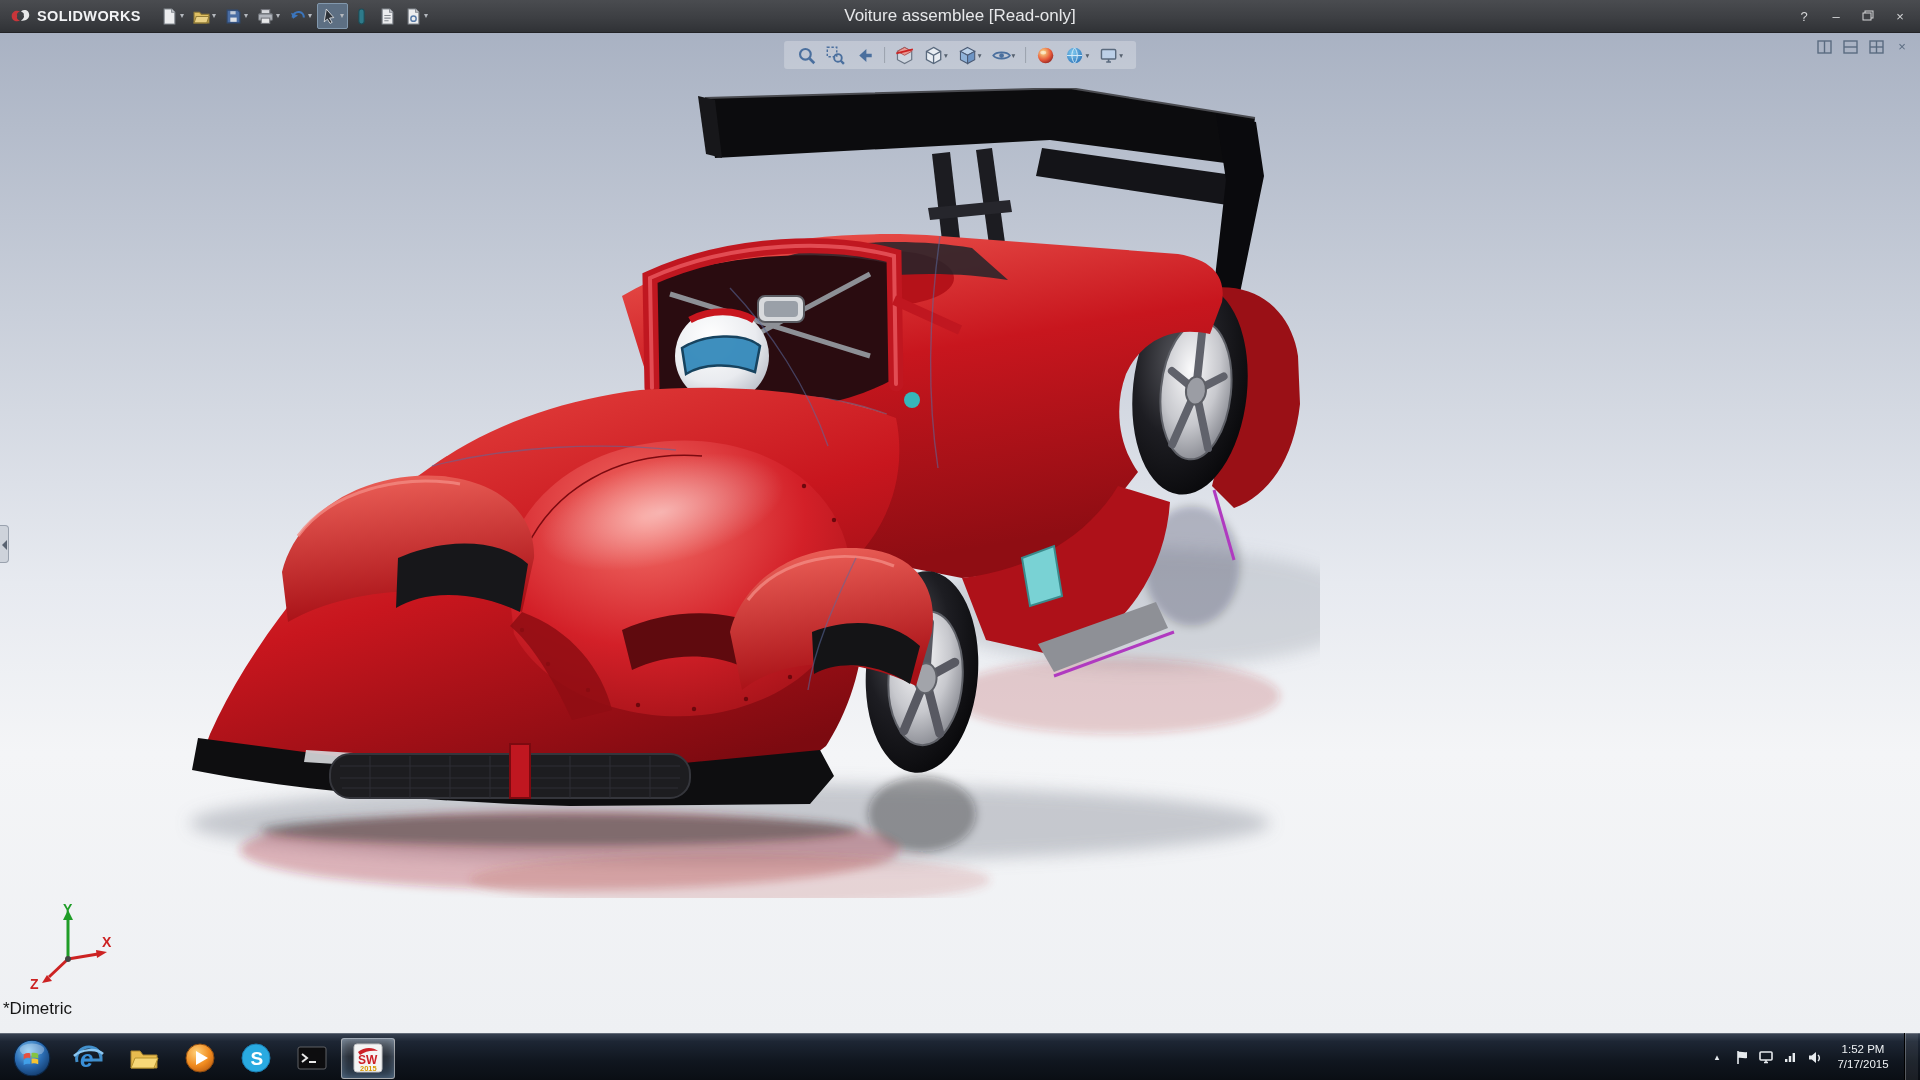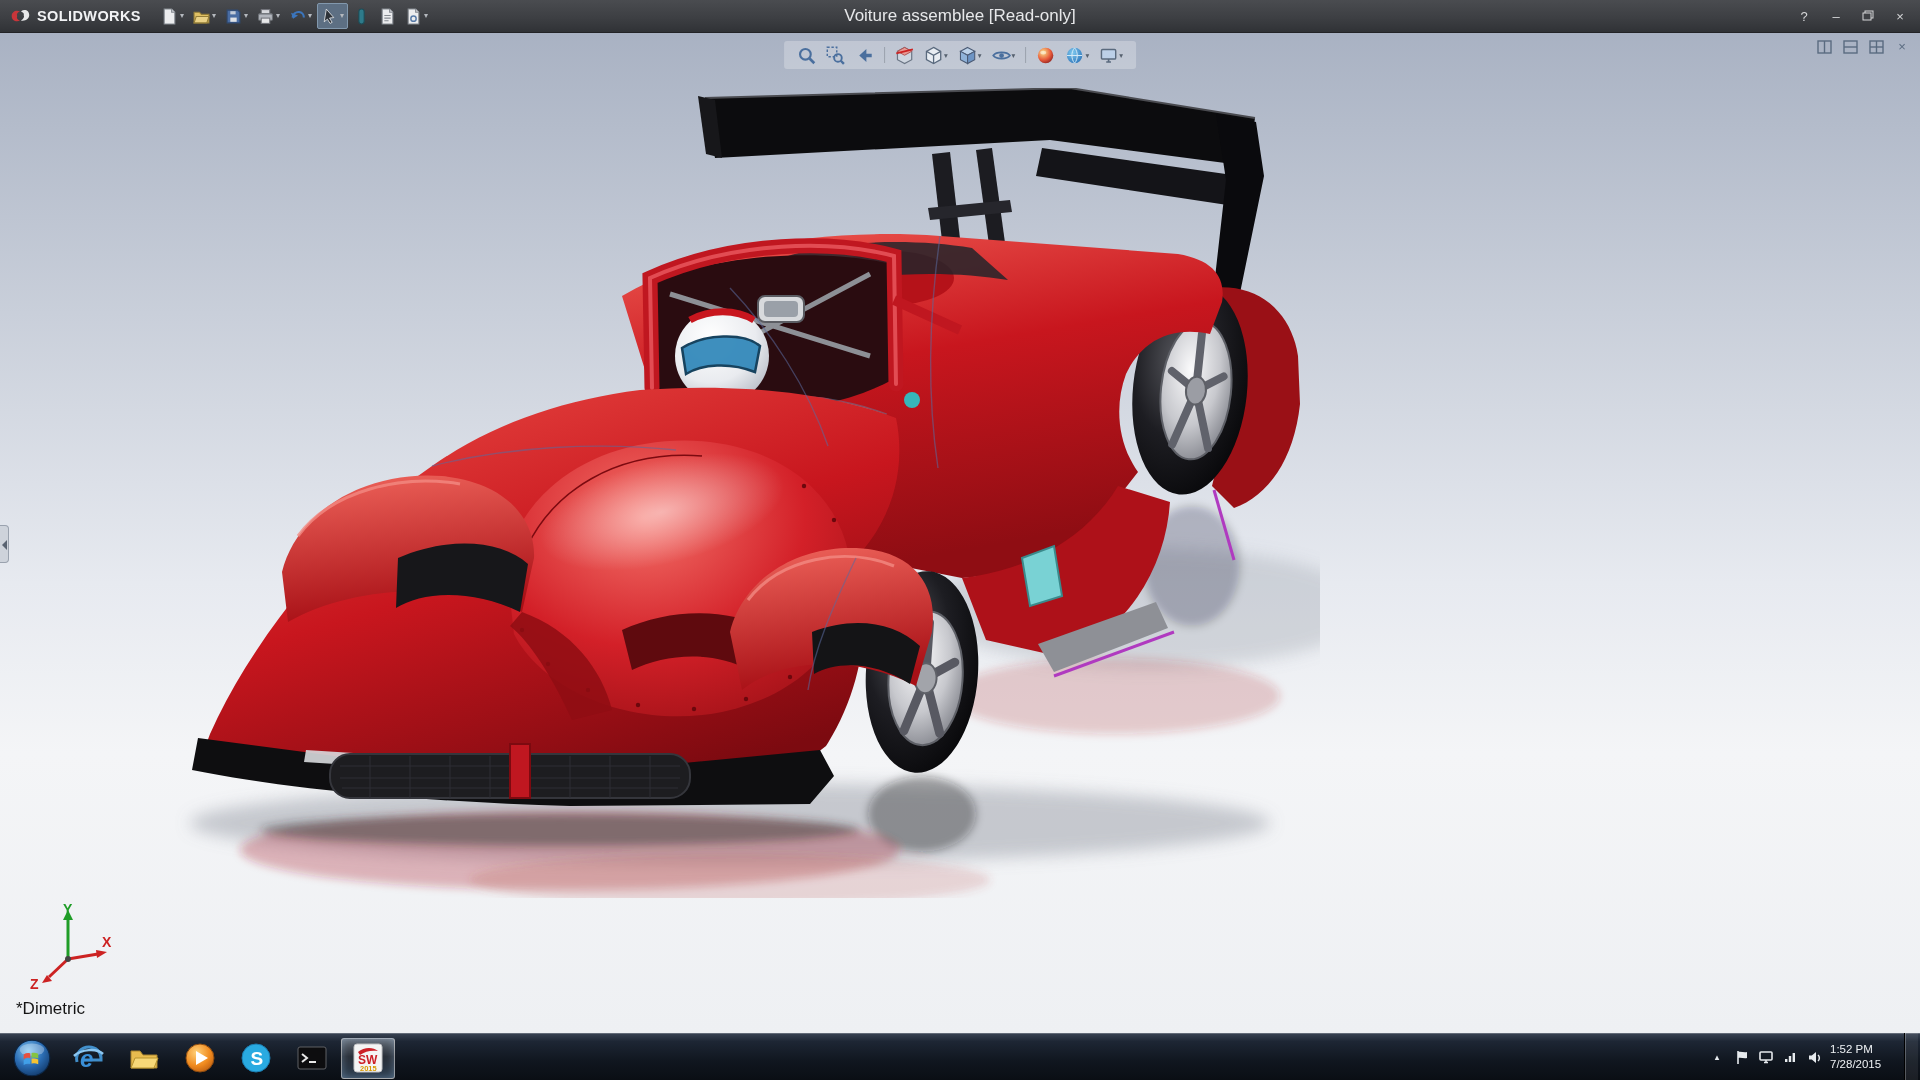--- a/index.html
+++ b/index.html
@@ -34,41 +34,41 @@
   .hu-caret{font-size:7.5px;color:#55606e;margin-left:1px}
   .hu-sep{width:1px;height:16px;background:rgba(40,50,60,.25);margin:0 3px}
 
   .vp-corner{position:absolute;top:6px;right:10px;display:flex;align-items:center;gap:10px}
   .vpc{width:16px;height:15px;display:flex;align-items:center;justify-content:center;color:#5a6b80;font-size:13px}
   .vpc svg{width:15px;height:14px}
 
   .left-tab{position:absolute;left:0;top:492px;width:9px;height:38px;background:#ced3db;border:1px solid #9aa2ae;border-left:none;border-radius:0 4px 4px 0}
   .left-tab::before{content:"";position:absolute;left:2px;top:14px;border-top:5px solid transparent;border-bottom:5px solid transparent;border-right:5px solid #5a6472}
 
-  .orientation{position:absolute;left:16px;top:966px;font-size:17px;color:#141414}
+  .orientation{position:absolute;left:3px;top:966px;font-size:17px;color:#141414}
   .triad{position:absolute;left:22px;top:868px;width:92px;height:92px}
   .triad text{font-size:14px;font-weight:bold}
   .t-green{fill:var(--triad-green,#1f9d27)}
   .t-red{fill:var(--triad-red,#cc2222)}
 
   
   .taskbar{position:absolute;left:0;top:1033px;width:1920px;height:47px;
     background:linear-gradient(#3a4454 0%,#1d2634 18%,var(--taskbar-bg,#10161f) 60%,#0a0e14 100%);
     box-shadow:inset 0 1px 0 rgba(255,255,255,.22);display:flex;align-items:center;z-index:40}
   .tb-left{display:flex;align-items:center;height:100%;padding-left:4px}
   .task-item{width:54px;height:41px;margin:3px 1px 0 1px;display:flex;align-items:center;justify-content:center;border-radius:3px;border:1px solid transparent}
   .task-item svg{width:34px;height:34px}
   .task-item.start svg{width:40px;height:40px}
   .task-item.active{border-color:rgba(255,255,255,.5);
     background:linear-gradient(rgba(255,255,255,.30),rgba(255,255,255,.10) 45%,rgba(130,180,230,.28));
     box-shadow:inset 0 0 8px rgba(180,220,255,.35)}
   .tb-right{margin-left:auto;display:flex;align-items:center;height:100%;gap:8px;padding-right:2px}
   .tray-btn{color:#e6eaee;font-size:9px;width:18px;text-align:center}
   .tray-ico svg{width:16px;height:16px;display:block}
-  .clock{color:#eef1f4;font-size:11.5px;text-align:left;line-height:1.3;width:66px}
+  .clock{color:#eef1f4;font-size:11.5px;text-align:center;line-height:1.3;width:66px}
   .show-desktop{width:14px;height:100%;background:rgba(255,255,255,.07);border-left:1px solid #000;box-shadow:inset 1px 0 0 rgba(255,255,255,.25)}
 
   svg text{font-family:"Liberation Sans",sans-serif}
   .hidden-defs{position:absolute;width:0;height:0;overflow:hidden}
 </style>
 </head>
 <body>
 
 <div id="app">
 
@@ -535,21 +535,21 @@
         </svg>
       </div>
       <div class="tray-ico">
         <svg viewBox="0 0 16 16">
           <path d="M3 6.5 V10.5 H5.8 L10 14 V3 L5.8 6.5 Z" fill="#e6eaee"></path>
           <path d="M12 6 C13.8 7.4 13.8 10.6 12 12" stroke="#e6eaee" stroke-width="1.5" fill="none"></path>
         </svg>
       </div>
       <div class="clock">
         <div>1:52 PM</div>
-        <div>7/28/2015</div>
+        <div>7/17/2015</div>
       </div>
       <div class="show-desktop"></div>
     </div>
   </div>
 </div>
 
 <svg class="hidden-defs" aria-hidden="true">
   <defs>
     <radialGradient id="sphG" cx="35%" cy="30%" r="80%">
       <stop offset="0" stop-color="#f9e08a"></stop>

